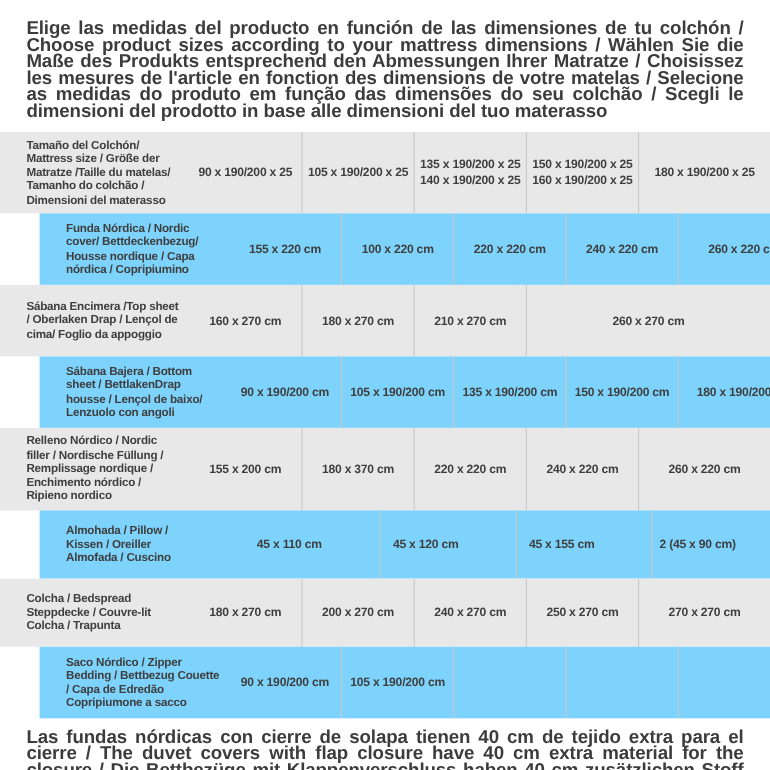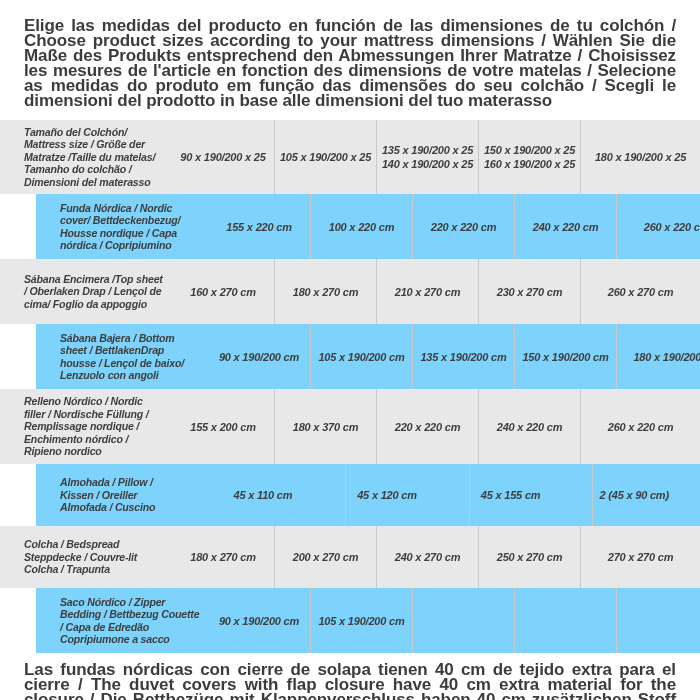--- a/index.html
+++ b/index.html
@@ -16,21 +16,21 @@
     font-size: 17px;
     font-weight: bold;
     line-height: 15px;
     text-align: justify;
     letter-spacing: -0.1px;
     color: #3c3c3c;
   }
   .intro { margin-bottom: 12px; }
   .note  { margin-top: 9px; }
 
-  .size-table { width: 700px; font-style: italic; }
+  .size-table { width: 700px; }
   .row {
     display: flex;
     align-items: center;
     width: 700px;
     box-sizing: border-box;
   }
   .row.alt { background: #e8e8e8; }
   .row.base { background: #7dd3fc; margin-left: 36px; }
   .r1 { height: 74px; }
   .r2 { height: 65px; }
@@ -95,21 +95,20 @@
       <div class="cell val sep">220 x 220 cm</div>
       <div class="cell val sep">240 x 220 cm</div>
       <div class="cell val sep last">260 x 220 cm</div>
     </div>
 
     <div class="row alt r3">
       <div class="cell label">Sábana Encimera /Top sheet / Oberlaken Drap / Lençol de cima/ Foglio da appoggio</div>
       <div class="cell val">160 x 270 cm</div>
       <div class="cell val sep">180 x 270 cm</div>
       <div class="cell val sep">210 x 270 cm</div>
-      <div class="cell val sep">230 x 270 cm</div>
       <div class="cell val sep last">260 x 270 cm</div>
     </div>
 
     <div class="row base r4">
       <div class="cell label">Sábana Bajera / Bottom sheet / BettlakenDrap housse / Lençol de baixo/ Lenzuolo con angoli</div>
       <div class="cell val">90 x 190/200 cm</div>
       <div class="cell val sep">105 x 190/200 cm</div>
       <div class="cell val sep">135 x 190/200 cm</div>
       <div class="cell val sep">150 x 190/200 cm</div>
       <div class="cell val sep last">180 x 190/200 cm</div>

